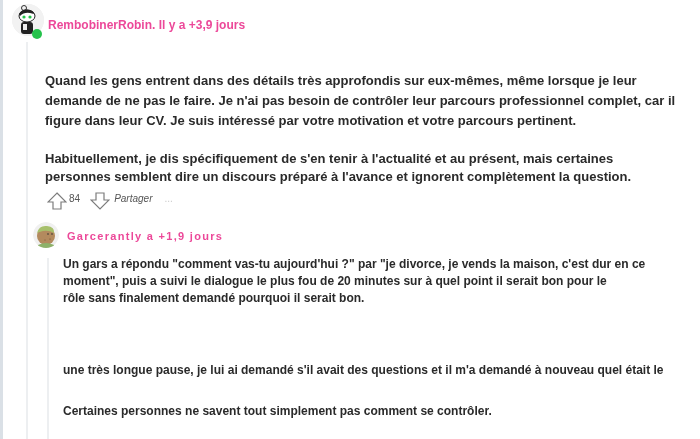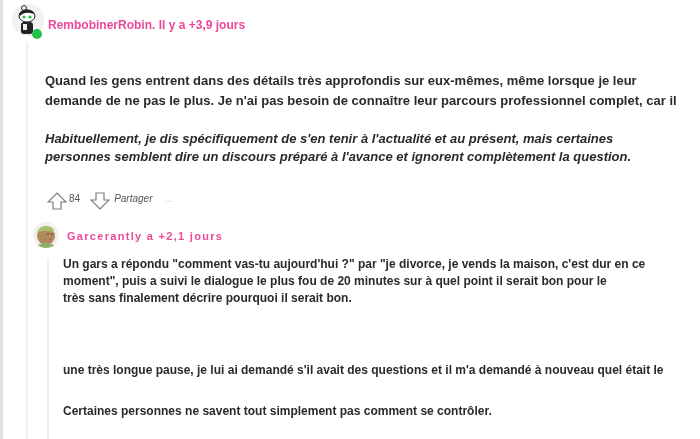--- a/index.html
+++ b/index.html
@@ -56,23 +56,24 @@
 </div>
 <div style="position:absolute; left:32px; top:29px; width:10px; height:10px; border-radius:50%; background:#25c24b;"></div>
 <div class="username-row" style="left:48px; top:18px;">
   <span>RembobinerRobin.</span>
   <span>Il y a +3,9 jours</span>
 </div>
 
 <div class="body-text" style="left:45px; top:46px; width:650px;margin-top:25px;">
   <p style="line-height:20px;">
     <span>Quand les gens entrent dans des détails très approfondis sur eux-mêmes, même lorsque je leur</span><br>
-    <span>demande de ne pas le plus. Je n'ai pas besoin de connaître leur parcours professionnel complet, car il</span><br>
+    <span>demande de ne pas le faire. Je n'ai pas besoin de contrôler leur parcours professionnel complet, car il</span><br>
+    <span>figure dans leur CV. Je suis intéressé par votre motivation et votre parcours pertinent.</span>
   </p>
-  <p style="margin-top:19px; line-height:18px;font-style:italic;">
+  <p style="margin-top:19px; line-height:18px;">
     <span>Habituellement, je dis spécifiquement de s'en tenir à l'actualité et au présent, mais certaines</span><br>
     <span>personnes semblent dire un discours préparé à l'avance et ignorent complètement la question.</span>
   </p>
 </div>
 
 <div class="actions" style="left:47px; top:192px;">
   <span class="icon">
     <svg width="20" height="18" viewBox="0 0 20 18">
       <path d="M10 1 L19 10 L14 10 L14 17 L6 17 L6 10 L1 10 Z" fill="none" stroke="#7c7c7c" stroke-width="1.2"></path>
     </svg>
@@ -94,28 +95,28 @@
     <path d="M4 11 Q6 3 14 4 Q22 5 21 11 Q16 8 10 9 Q6 10 4 11 Z" fill="#a7c06c"></path>
     <path d="M5 23 Q13 19 21 23 L21 26 L5 26 Z" fill="#8db16a"></path>
     <circle cx="15" cy="12" r="0.8" fill="#333"></circle>
     <circle cx="19" cy="12" r="0.8" fill="#333"></circle>
     <circle cx="17" cy="17" r="0.6" fill="#6a4a2a"></circle>
     <circle cx="12" cy="18" r="0.5" fill="#6a4a2a"></circle>
   </svg>
 </div>
 <div class="username-row" style="left:67px; top:230px; font-size:11px; letter-spacing:1.3px;">
   <span>Garcerantly</span>
-  <span>a +2,1 jours</span>
+  <span>a +1,9 jours</span>
 </div>
 
 <div class="body-text" style="left:63px; top:256px; width:635px; font-size:12px;">
   <p style="line-height:17px;">
     <span>Un gars a répondu "comment vas-tu aujourd'hui ?" par "je divorce, je vends la maison, c'est dur en ce</span><br>
     <span>moment", puis a suivi le dialogue le plus fou de 20 minutes sur à quel point il serait bon pour le</span><br>
-    <span>très sans finalement décrire pourquoi il serait bon.</span>
+    <span>rôle sans finalement demandé pourquoi il serait bon.</span>
   </p>
   <p style="margin-top:13px; line-height:20px;">
     <br>
     <br>
     <span>une très longue pause, je lui ai demandé s'il avait des questions et il m'a demandé à nouveau quel était le</span><br>
   </p>
   <p style="margin-top:23px; line-height:17px;">
     <span>Certaines personnes ne savent tout simplement pas comment se contrôler.</span>
   </p>
 </div>

